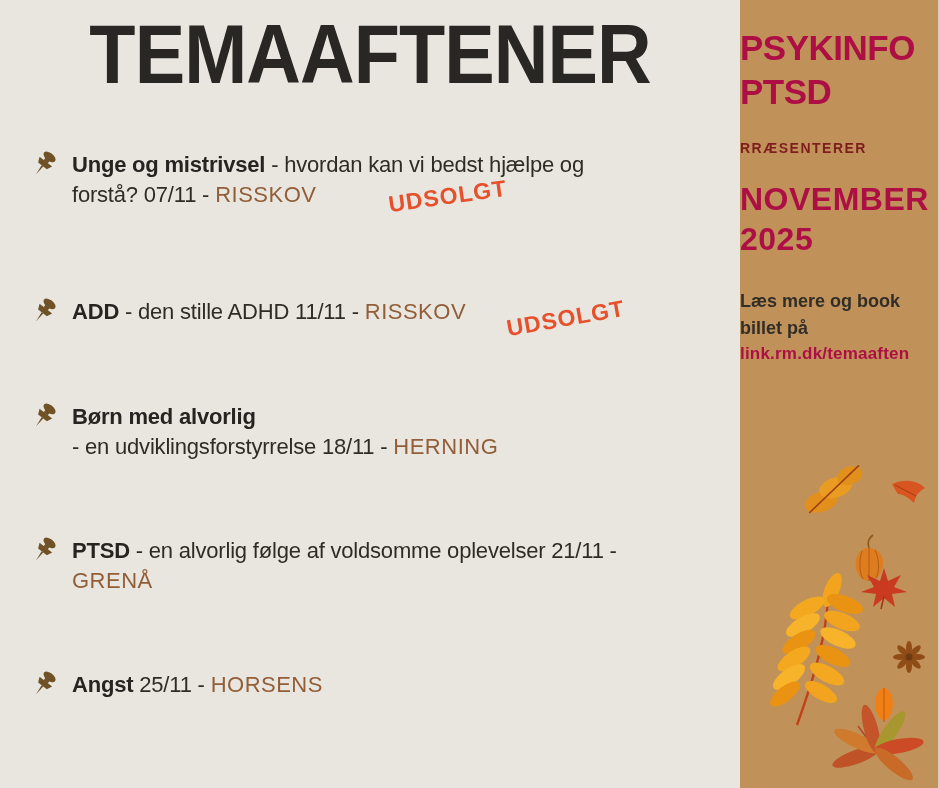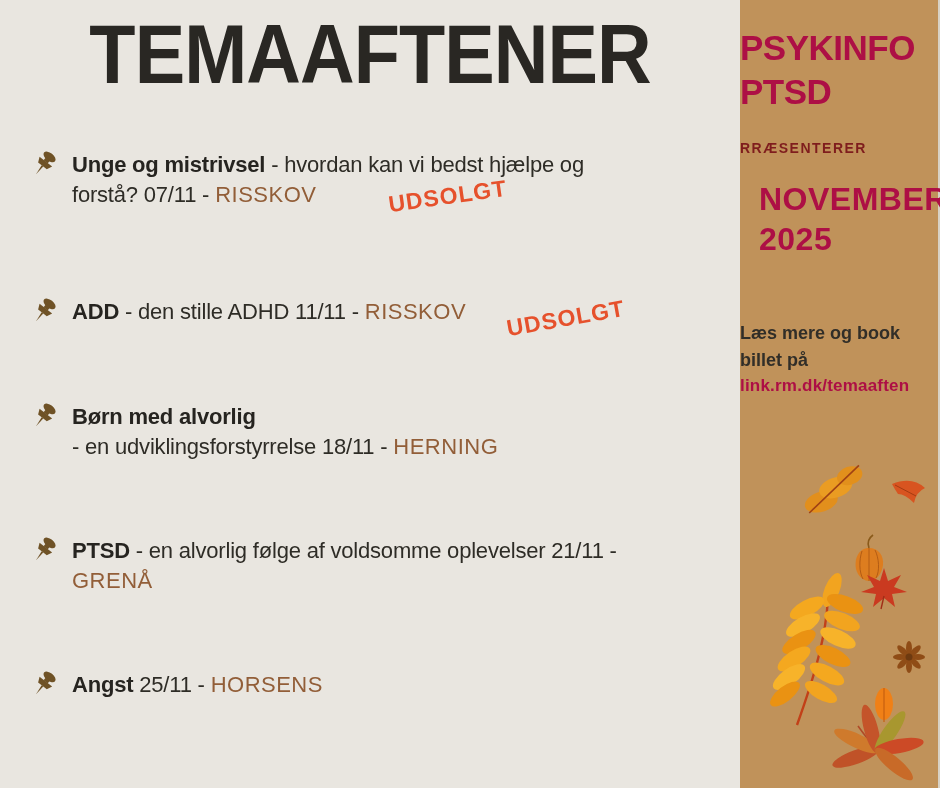--- a/index.html
+++ b/index.html
@@ -35,22 +35,22 @@
 
   
   .sidebar{
     position:absolute;left:740px;top:0;width:200px;height:788px;background:var(--tan);
     text-align:left;border-right:2px solid #d8d2c6;
   }
   .org{margin-top:26px;font-size:35px;font-weight:800;line-height:1.27;color:var(--crimson);
     letter-spacing:-0.5px;}
   .presents{margin-top:25px;font-size:14px;font-weight:700;letter-spacing:1.5px;color:#7f1d1d;}
   .month{margin-top:23px;font-size:32px;font-weight:800;line-height:1.26;color:var(--crimson);
-    letter-spacing:0.5px;padding-left:19px;}
-  .cta{margin-top:60px;font-size:18px;line-height:1.5;color:#312e28;font-weight:600;}
+    letter-spacing:0.5px;}
+  .cta{margin-top:28px;font-size:18px;line-height:1.5;color:#312e28;font-weight:600;}
   .link{margin-top:2px;font-size:17px;font-weight:700;color:var(--crimson);letter-spacing:0.2px;}
   .leaves{position:absolute;left:0;bottom:0;width:200px;height:358px;display:block;}
 </style>
 </head>
 <body>
 
 <div class="poster">
 
   <main class="main">
     <h1 class="title">TEMAAFTENER</h1>

